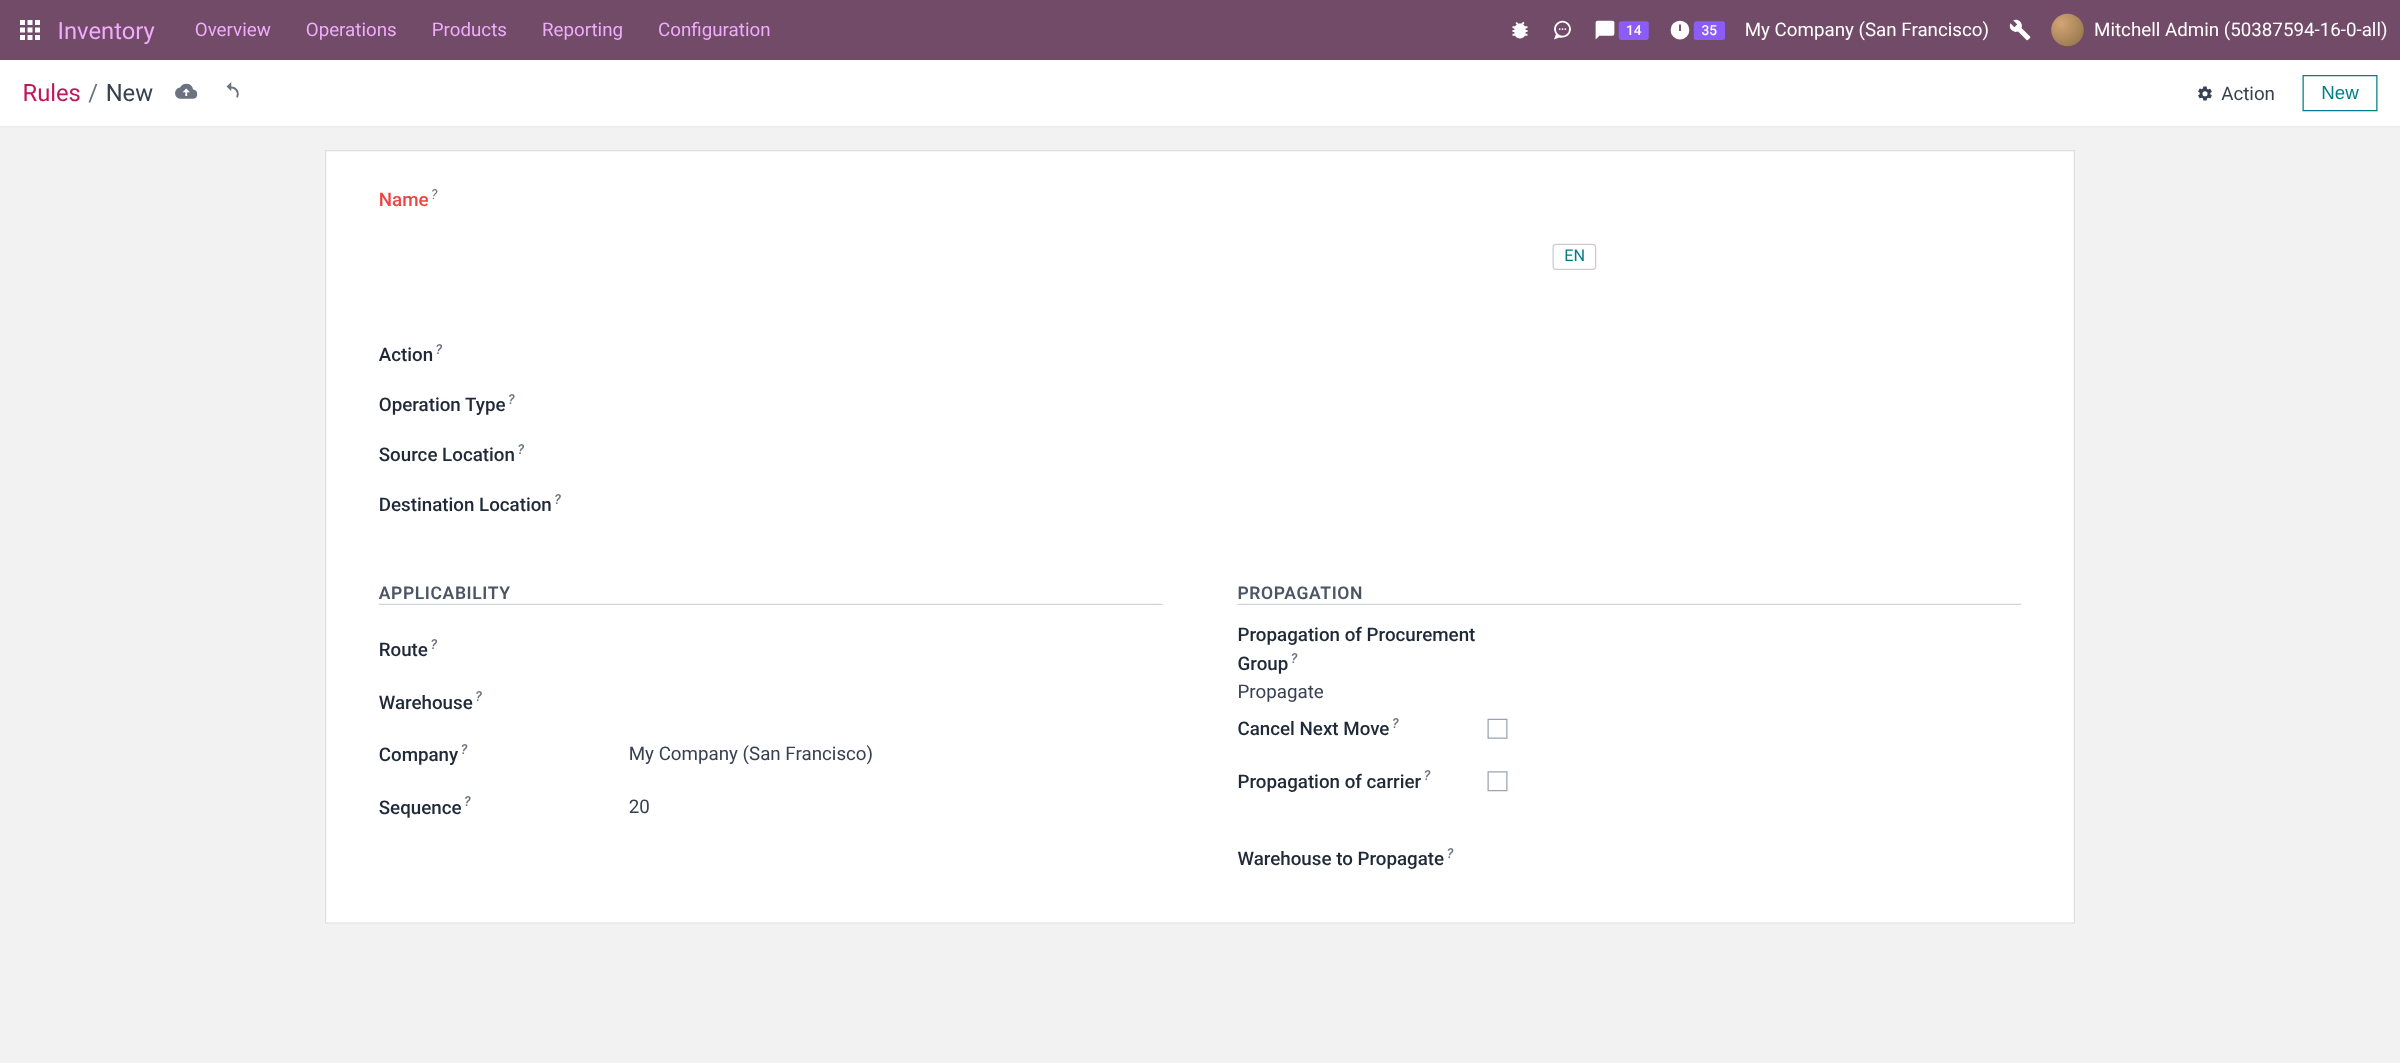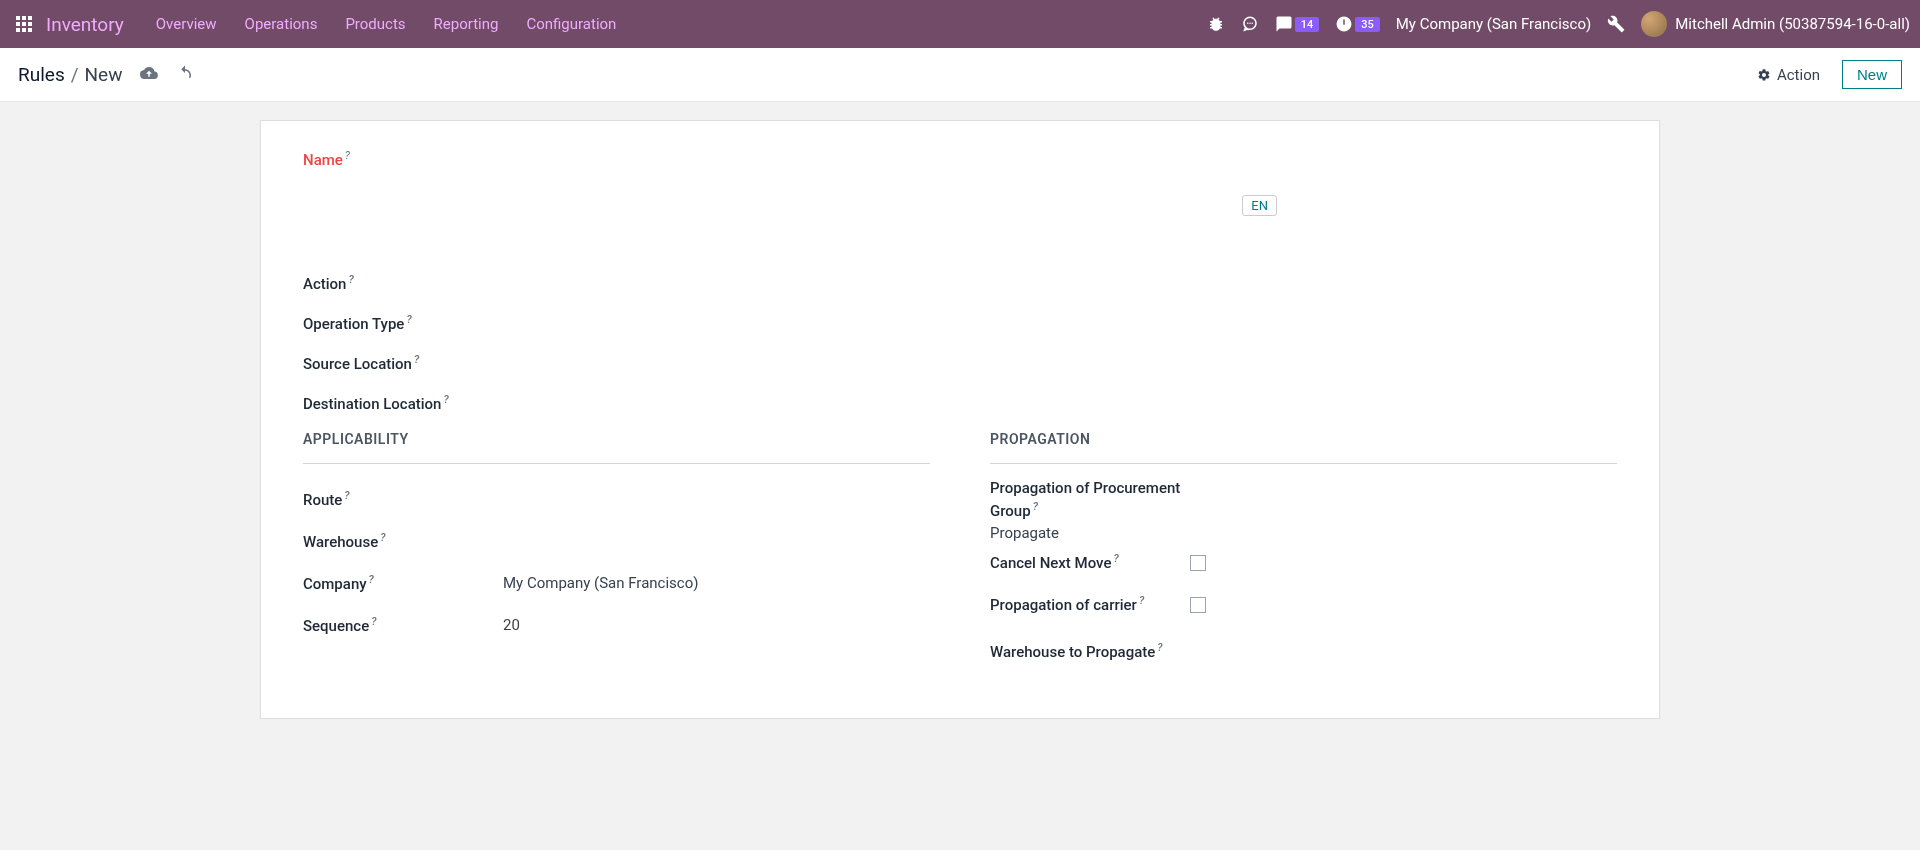--- a/index.html
+++ b/index.html
@@ -18,21 +18,21 @@
 .topbar-icon { color: #fff; cursor: pointer; display: flex; align-items: center; position: relative; }
 .topbar-icon svg { width: 18px; height: 18px; fill: #fff; }
 .badge { background: #8b5cf6; color: #fff; font-size: 11px; padding: 1px 6px; border-radius: 2px; margin-left: 2px; font-weight: 500; }
 .company-name { color: #fff; font-size: 15px; cursor: pointer; }
 .avatar { width: 26px; height: 26px; border-radius: 50%; background: radial-gradient(circle at 30% 30%, #d4a574, #8b6f47); display: inline-block; }
 .user-block { display: flex; align-items: center; gap: 8px; cursor: pointer; }
 .user-name { color: #fff; font-size: 15px; }
 
 
 .breadcrumb-row { background: #fff; height: 54px; display: flex; align-items: center; padding: 0 18px; border-bottom: 1px solid #e5e5e5; }
-.bc-link { color: #0f172a; font-size: 19px; cursor: pointer; text-align: right; }
+.bc-link { color: #be185d; font-size: 19px; cursor: pointer; text-align: right; }
 .bc-sep { color: #6b7280; font-size: 19px; margin: 0 6px; }
 .bc-current { color: #374151; font-size: 19px; }
 .bc-icon { margin-left: 18px; cursor: pointer; color: #6b7280; }
 .bc-icon svg { width: 18px; height: 18px; fill: #6b7280; }
 .bc-spacer { flex: 1; }
 .action-btn { display: flex; align-items: center; gap: 6px; color: #374151; font-size: 15px; cursor: pointer; padding: 6px 10px; }
 .action-btn svg { width: 14px; height: 14px; fill: #374151; }
 .new-btn { border: 1px solid #017E84; color: #017E84; background: #fff; padding: 5px 14px; font-size: 15px; cursor: pointer; margin-left: 12px; }
 
 
@@ -47,21 +47,21 @@
 .name-input { width: 100%; border: none; border-bottom: 1px solid transparent; font-size: 26px; padding: 6px 0; outline: none; background: transparent; color: #374151; }
 .lang-badge { position: absolute; right: 340px; top: 16px; color: #017E84; border: 1px solid #ccc; border-radius: 3px; font-size: 13px; padding: 2px 8px; cursor: pointer; background: #fff; }
 
 .field-row { display: flex; align-items: center; min-height: 42px; }
 .field-label { width: 200px; font-size: 15px; font-weight: 500; color: #1f2937; }
 .field-value { font-size: 15px; color: #374151; }
 .field-input-empty { flex: 1; }
 
 .two-col { display: flex; gap: 60px; margin-top: 8px; }
 .col { flex: 1; }
-.section-title { font-size: 14px; font-weight: 600; color: #4b5563; letter-spacing: 0.5px; border-bottom: 1px solid #d1d5db; padding-bottom: 16px; margin-bottom: 14px; }
+.section-title { font-size: 14px; font-weight: 600; color: #4b5563; letter-spacing: 0.5px; border-bottom: 1px solid #d1d5db; padding-bottom: 0; margin-bottom: 14px; margin-top: 36px; }
 
 .field-label-wide { width: 200px; font-size: 15px; font-weight: 500; color: #1f2937; line-height: 1.4; }
 .checkbox { width: 16px; height: 16px; border: 1px solid #9ca3af; background: #fff; cursor: pointer; display: inline-block; }
 
 .top-field-block { margin-bottom: 0; }
 .top-field-block .field-row { min-height: 40px; }
 </style>
 </head>
 <body>
 
@@ -212,21 +212,21 @@
           <div class="field-value" style="padding-top:2px;">Propagate</div>
         </div>
         <div class="field-row">
           <div class="field-label-wide"><span>Cancel Next Move</span><span class="help-q">?</span></div>
           <span class="checkbox"></span>
         </div>
         <div class="field-row">
           <div class="field-label-wide"><span>Propagation of carrier</span><span class="help-q">?</span></div>
           <span class="checkbox"></span>
         </div>
-        <div class="field-row" style="align-items:center; min-height:52px;">
+        <div class="field-row" style="align-items:flex-end; min-height:52px;">
           <div class="field-label-wide"><span>Warehouse to Propagate</span><span class="help-q">?</span></div>
           <div class="field-input-empty"></div>
         </div>
       </div>
     </div>
 
   </div>
 </div>
 
 </body></html>

